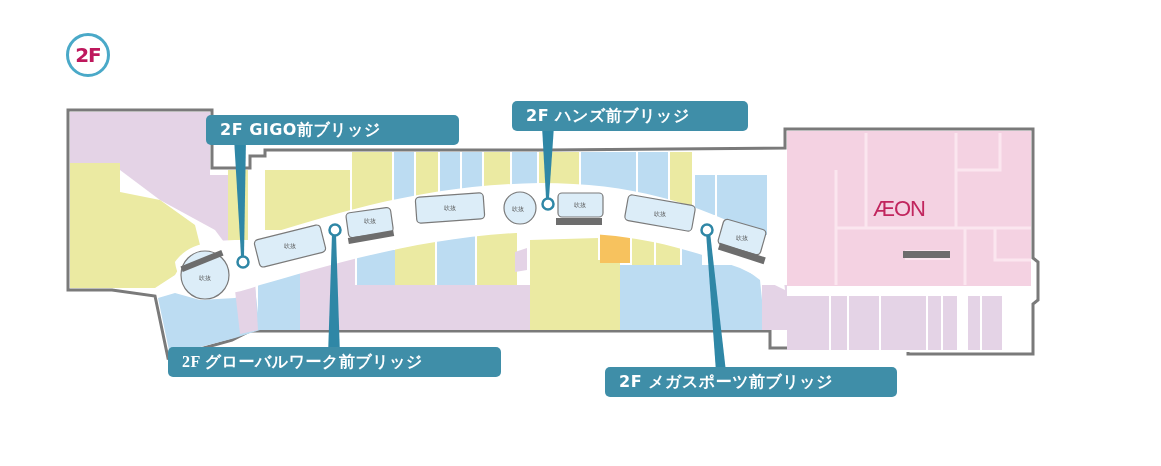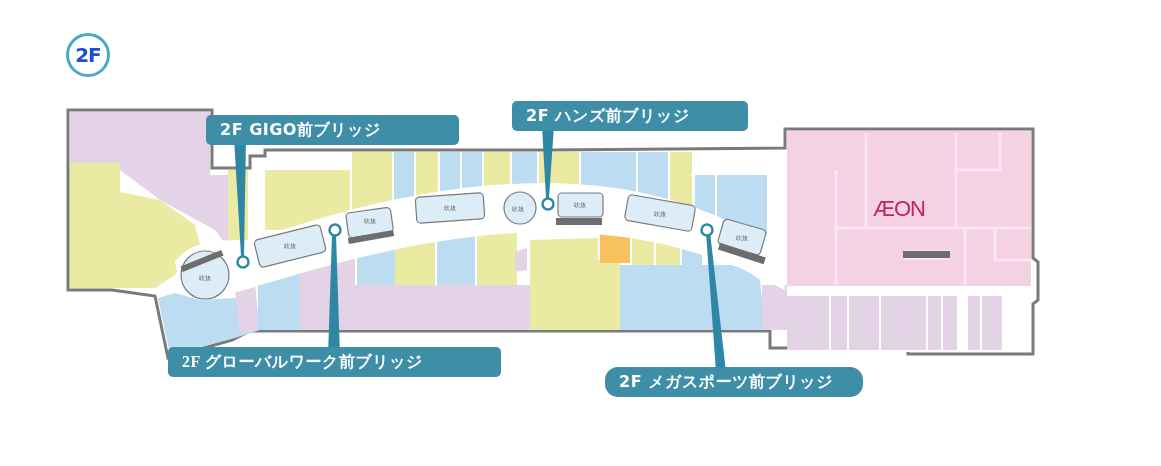--- a/index.html
+++ b/index.html
@@ -1,21 +1,21 @@
 <!DOCTYPE html>
 <html><head>
 <meta charset="utf-8">
 <style>
   html, body { margin: 0; padding: 0; background: #ffffff; }
   body { width: 1161px; height: 466px; position: relative; overflow: hidden;
          font-family: "DejaVu Sans", sans-serif; }
   .floor-badge { position: absolute; left: 66px; top: 33px; width: 44px; height: 44px;
                  border: 3px solid #4aa9c8; border-radius: 50%; box-sizing: border-box;
                  display: flex; align-items: center; justify-content: center;
-                 color: #1d4ed8; font-weight: bold; font-size: 20px; letter-spacing: -1px; }
+                 color: #be185d; font-weight: bold; font-size: 20px; letter-spacing: -1px; }
   svg.map { position: absolute; left: 0; top: 0; }
   .callout { position: absolute; background: #3f8ea8; color: #ffffff; font-weight: bold;
              font-size: 16px; height: 30px; line-height: 30px; padding: 0 14px;
              border-radius: 5px; white-space: nowrap; letter-spacing: 0.5px; box-sizing: border-box; }
   .aeon-logo { position: absolute; left: 873px; top: 196px; color: #c1265e; font-size: 22px;
                font-family: Liberation Sans, sans-serif; letter-spacing: -1px; }
 </style>
 </head>
 <body>
 
@@ -139,15 +139,15 @@
 
 <div class="callout" style="left:206px; top:115px; width:253px;">
   <span>2F GIGO前ブリッジ</span>
 </div>
 <div class="callout" style="left:512px; top:101px; width:236px;">
   <span>2F ハンズ前ブリッジ</span>
 </div>
 <div class="callout" style="left:168px; top:347px; width:333px;font-family:Liberation Serif, serif;">
   <span>2F グローバルワーク前ブリッジ</span>
 </div>
-<div class="callout" style="left:605px; top:367px; width:258px;border-radius:13px;">
+<div class="callout" style="left:605px; top:367px; width:292px;">
   <span>2F メガスポーツ前ブリッジ</span>
 </div>
 
 </body></html>

